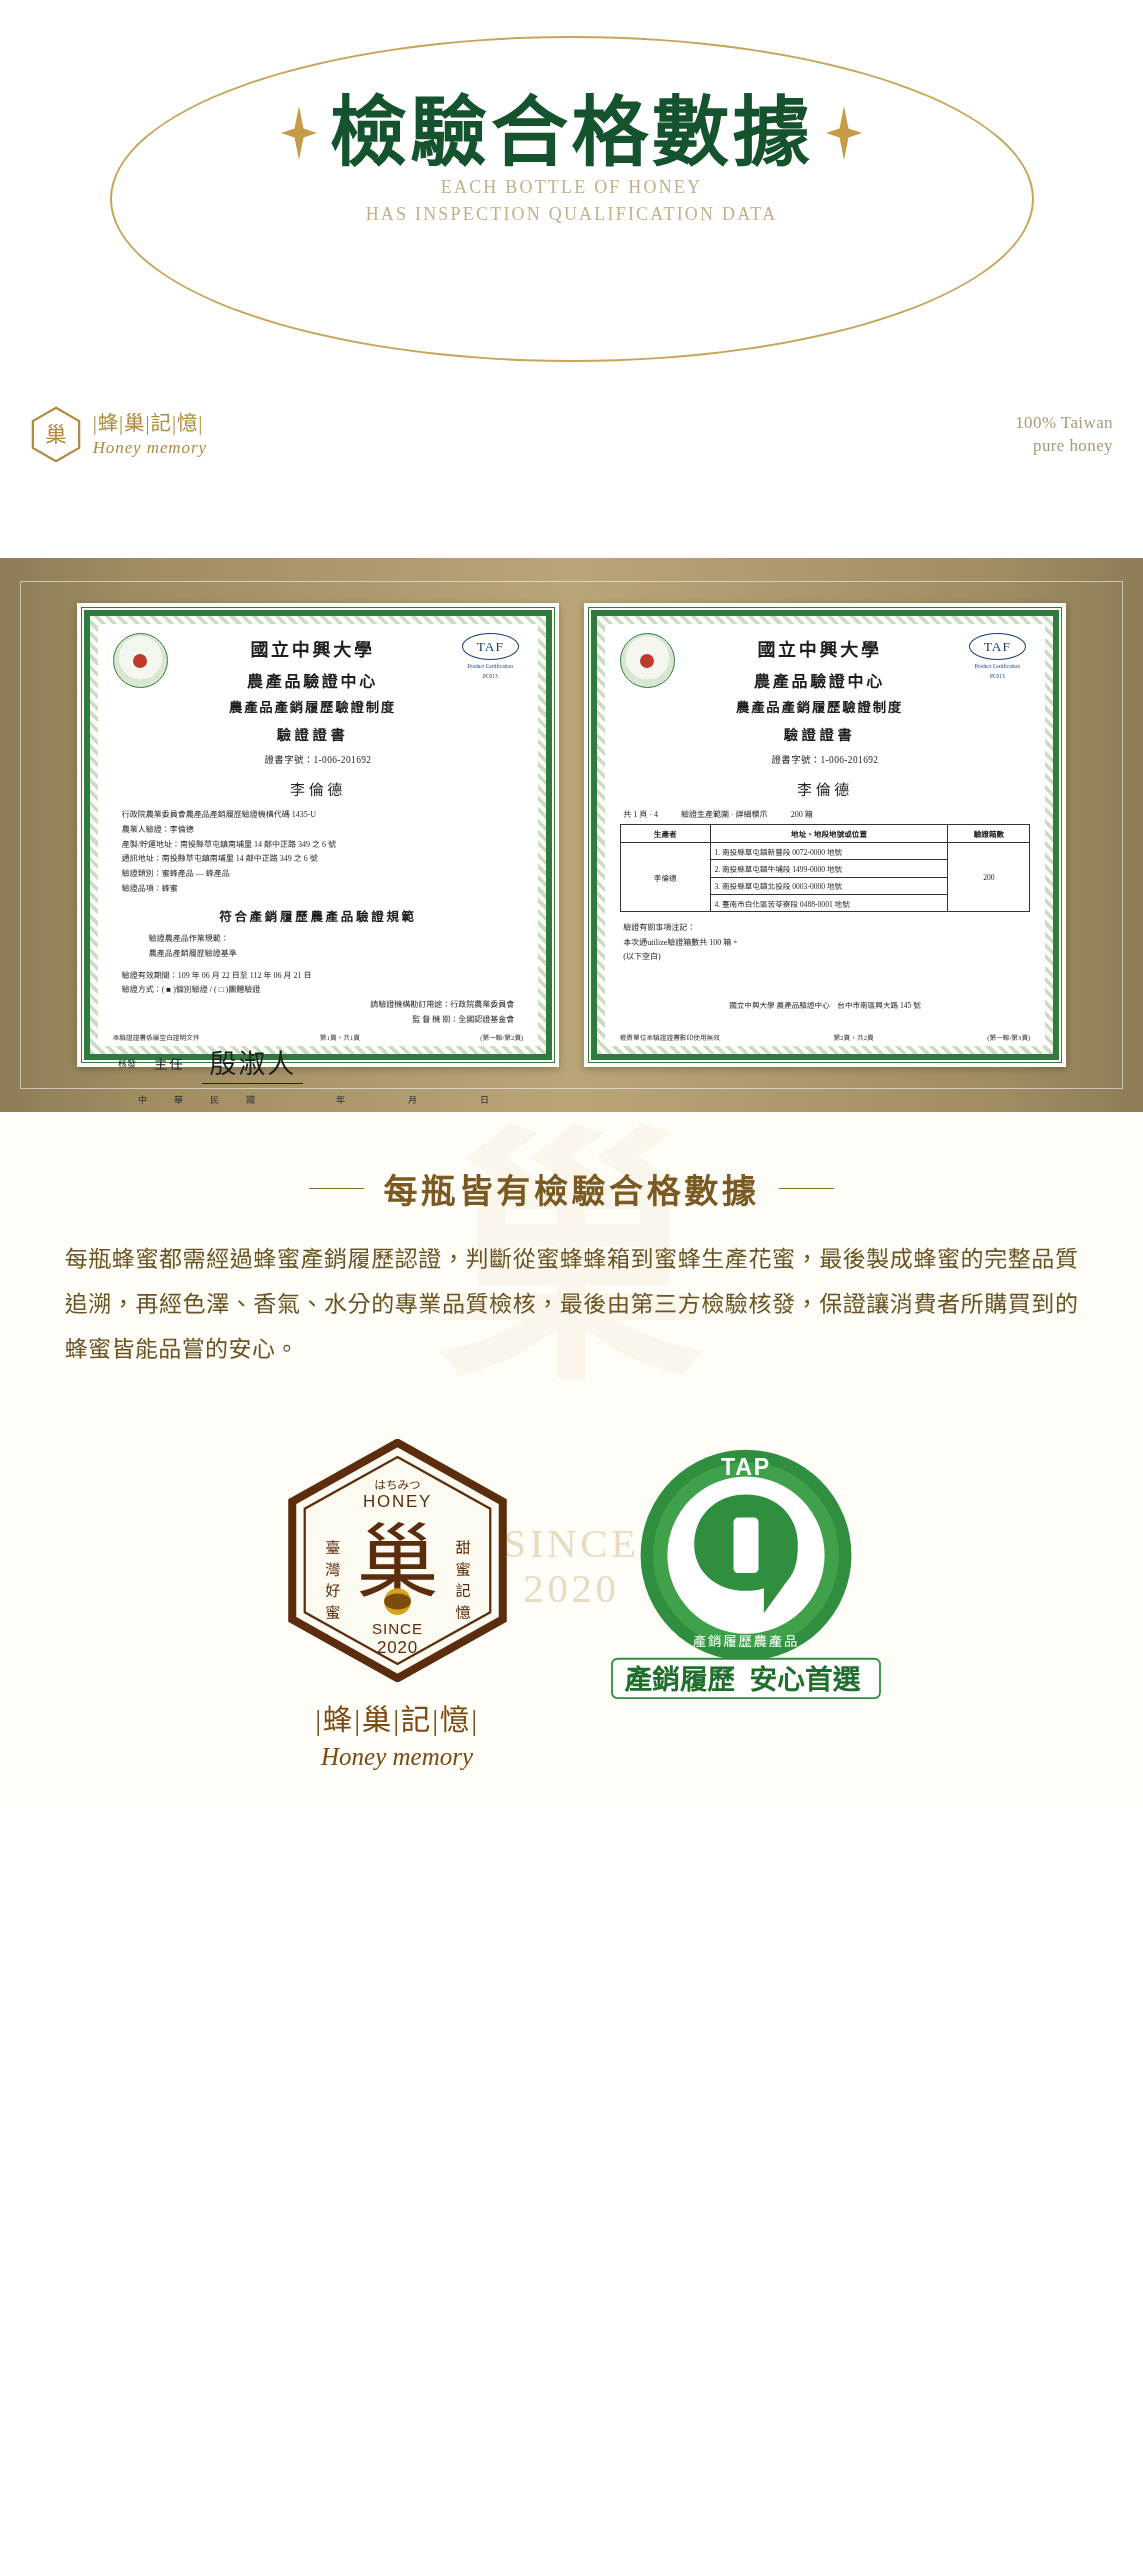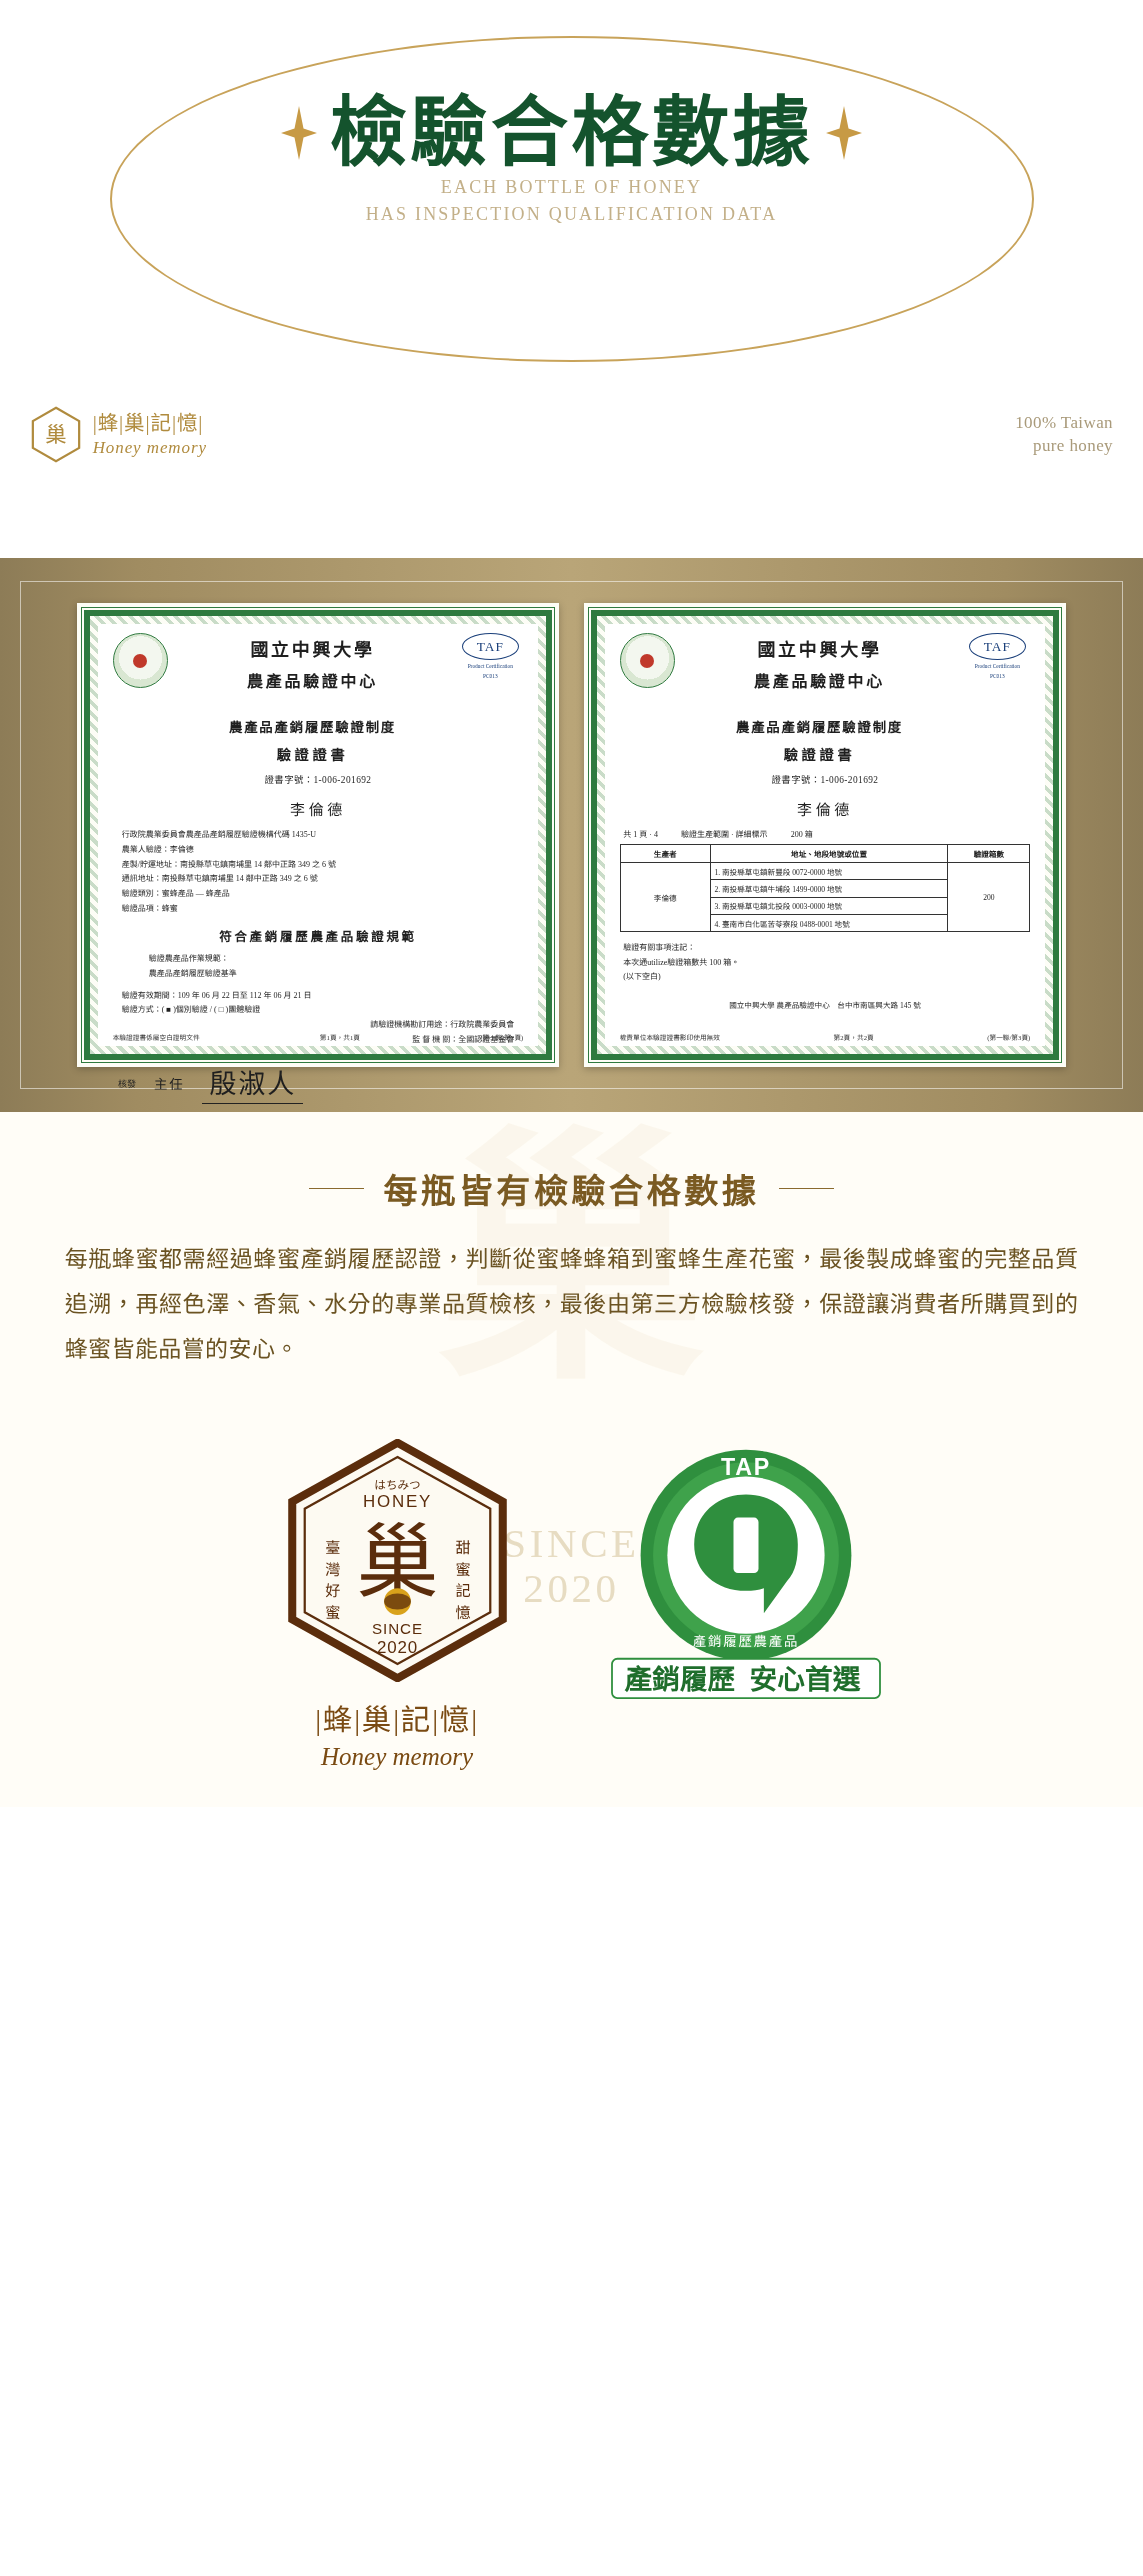--- a/index.html
+++ b/index.html
@@ -176,21 +176,21 @@
     color: #1a3f7a;
     font-size: 13.4px;
     font-weight: normal;
     letter-spacing: 0.9px;
     display:flex; align-items:center; justify-content:center;
   }
   .taf-sub { font-size: 5.4px; color: #1a3f7a; margin-top: 2.7px; line-height: 1.25; }
   .cert-titles { flex: 1; text-align: center; padding-top: 1.8px; }
   .cert-t1 { font-size: 18px; letter-spacing: 2.7px; font-weight: bold; }
   .cert-t2 { font-size: 16px; letter-spacing: 2.7px; font-weight: bold; margin-top: 7.1px; }
-  .cert-t3 { font-size: 13.4px; letter-spacing: 1.8px; font-weight: bold; margin-top: 24px; }
+  .cert-t3 { font-size: 13.4px; letter-spacing: 1.8px; font-weight: bold; margin-top: 4px; }
   .cert-t4 { font-size: 14.3px; letter-spacing: 3.6px; font-weight: bold; margin-top: 6.3px; }
   .cert-no { text-align: center; font-size: 9.4px; margin-top: 8px; letter-spacing: 0.4px; }
   .cert-name { text-align: center; font-size: 15px; letter-spacing: 3.6px; margin: 12.5px 0 9px; }
 
   .cert-lines { font-size: 8px; line-height: 1.85; padding: 0 9px; }
   .cert-lines .ln { white-space: nowrap; overflow: hidden; }
   .cert-lines .indent { padding-left: 27px; }
   .cert-banner {
     text-align: center;
     font-size: 12.5px;

